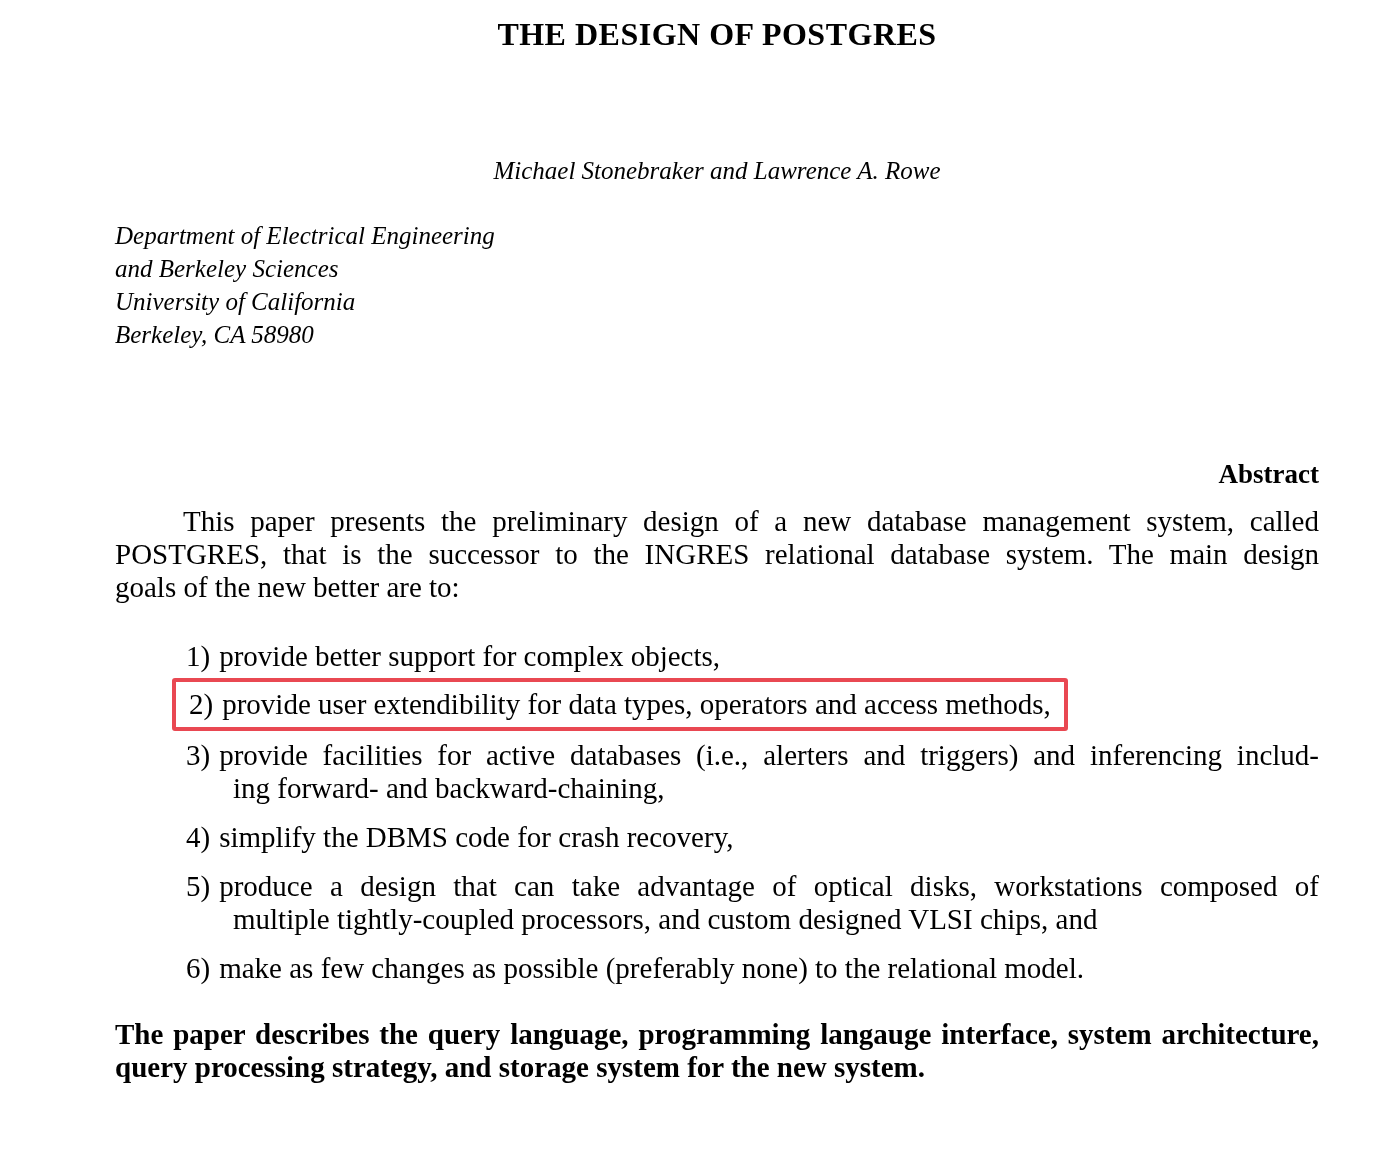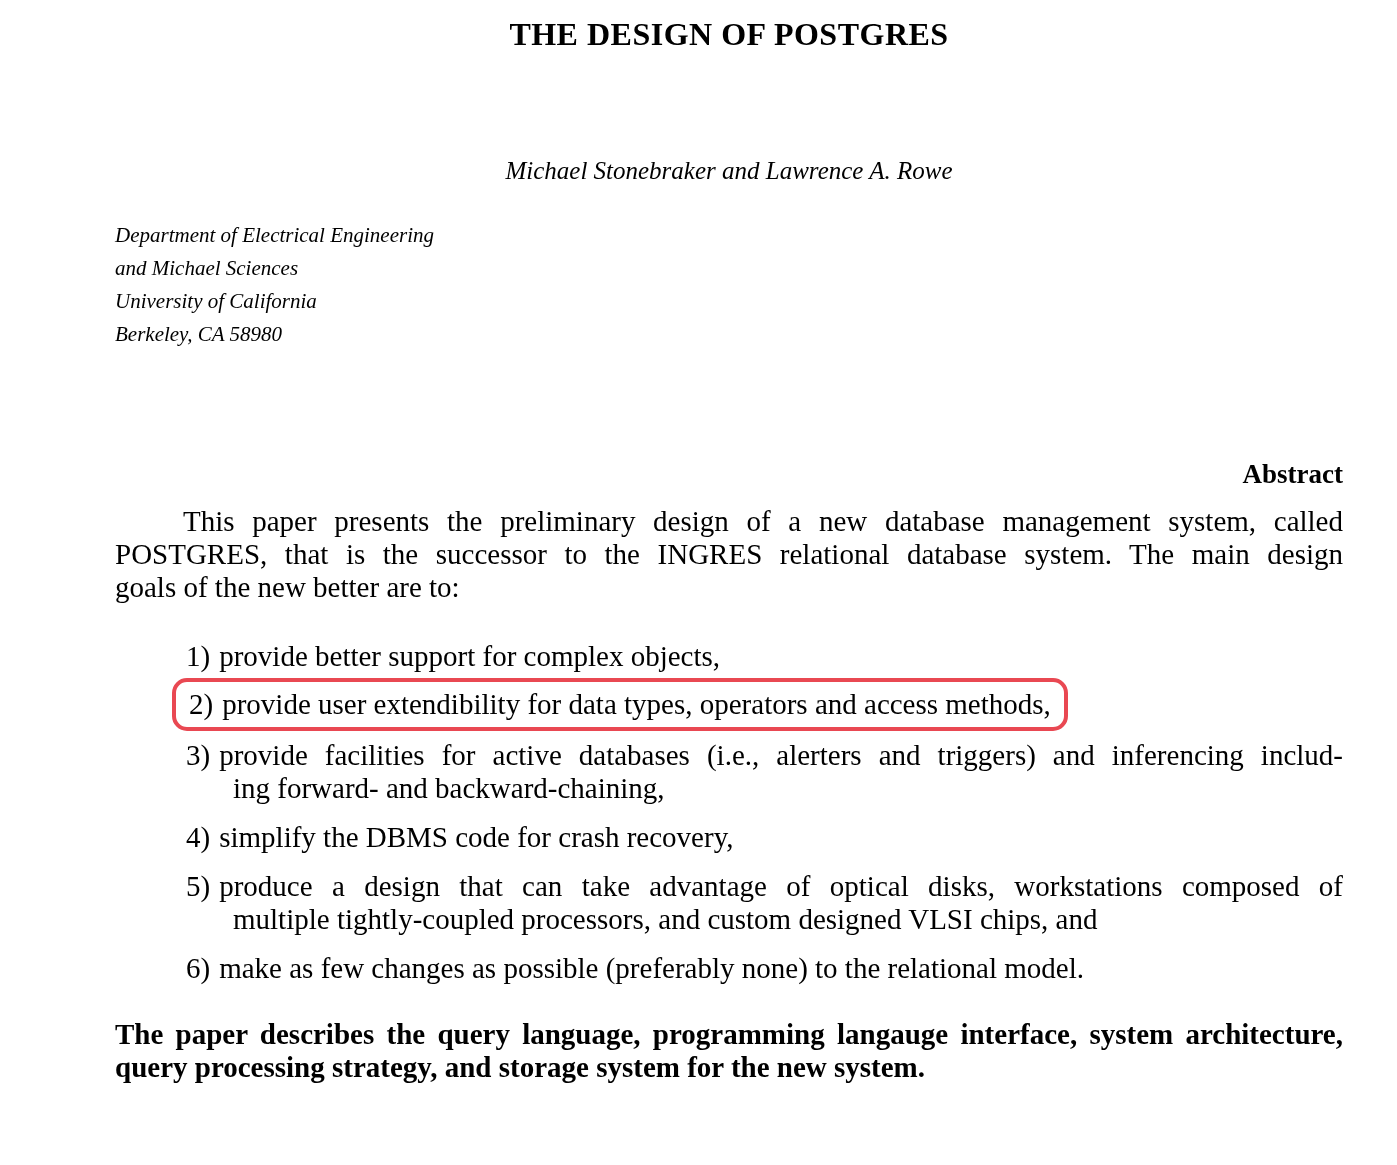--- a/index.html
+++ b/index.html
@@ -5,42 +5,42 @@
   html, body { margin: 0; padding: 0; background: #ffffff; }
   .page {
     position: relative;
     width: 1397px;
     height: 1165px;
     background: #ffffff;
     color: #000000;
     font-family: "Liberation Serif", "DejaVu Serif", serif;
     overflow: hidden;
     box-sizing: border-box;
-    padding: 14px 54px 0 115px;
+    padding: 14px 78px 0 115px;
   }
   .title {
     margin: 0;
     text-align: center;
     font-size: 32px;
     font-weight: 700;
     line-height: 40px;
     letter-spacing: 0.5px;
   }
   .authors {
     margin: 100px 0 0 0;
     text-align: center;
     font-style: italic;
     font-size: 25px;
     line-height: 33px;
   }
   .affiliation {
     margin: 32px 0 0 0;
     text-align: center;
     font-style: italic;
-    font-size: 21px;
+    font-size: 25px;
     line-height: 33px;
   }
   .abstract-heading {
     margin: 108px 0 0 0;
     text-align: right;
     font-size: 27px;
     font-weight: 700;
     line-height: 30px;
   }
   .body-text { font-size: 29px; line-height: 33px; }
@@ -53,36 +53,36 @@
   .goal-item { margin: 6px 0 16px 0; }
   .goal-line-first { text-indent: -47px; }
   .goal-line-first.just { text-align: justify; text-align-last: justify; }
   .goal-num { margin-right: 9px; }
   .goal-item-highlighted { margin: -11px 0 8px 0; }
   .hl-box {
     display: block;
     width: fit-content;
     margin-left: -61px;
     border: 4px solid #f9a8d4;
-    border-radius: 15px;
+    border-radius: 3px;
     padding: 6px 13px;
   }
 </style>
 </head>
 <body>
 
 <div class="page">
 
   <h1 class="title">THE DESIGN OF POSTGRES</h1>
 
   <div class="authors">Michael Stonebraker and Lawrence A. Rowe</div>
 
   <div class="affiliation">
     <div class="line">Department of Electrical Engineering</div>
-    <div class="line">and Michael Sciences</div>
+    <div class="line">and Berkeley Sciences</div>
     <div class="line">University of California</div>
     <div class="line">Berkeley, CA 58980</div>
   </div>
 
   <div class="abstract-heading">Abstract</div>
 
   <div class="para body-text">
     <div class="line just indent">This paper presents the preliminary design of a new database management system, called</div>
     <div class="line just">POSTGRES, that is the successor to the INGRES relational database system. The main design</div>
     <div class="line">goals of the new better are to:</div>

